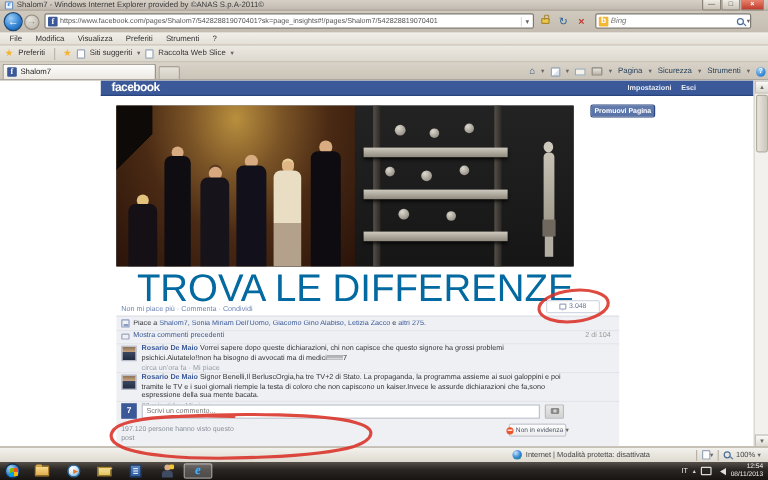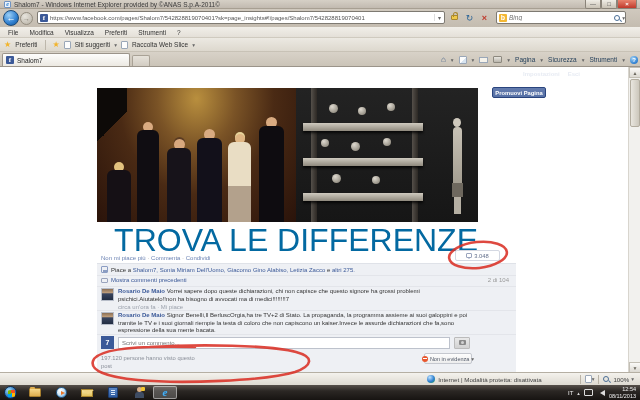--- a/index.html
+++ b/index.html
@@ -273,20 +273,23 @@
     <span class="lbl">Sicurezza</span>
     <span class="chev">▾</span>
     <span class="lbl">Strumenti</span>
     <span class="chev">▾</span>
     <span class="helpico">?</span>
   </div>
 </div>
 
 <div id="viewport">
 
+  <div id="fb-bluebar">
+    <span id="fb-logo">facebook</span>
+  </div>
   <div id="fb-nav">
     <span>Impostazioni</span>
     <span>Esci</span>
   </div>
   <div id="promote-btn">Promuovi Pagina</div>
 
   <div id="cover">
     <div id="cover-left">
       <div class="person" style="left:10px;">
           <div class="head" style="width:10px;height:10px;background:#e3c27e;"></div>

